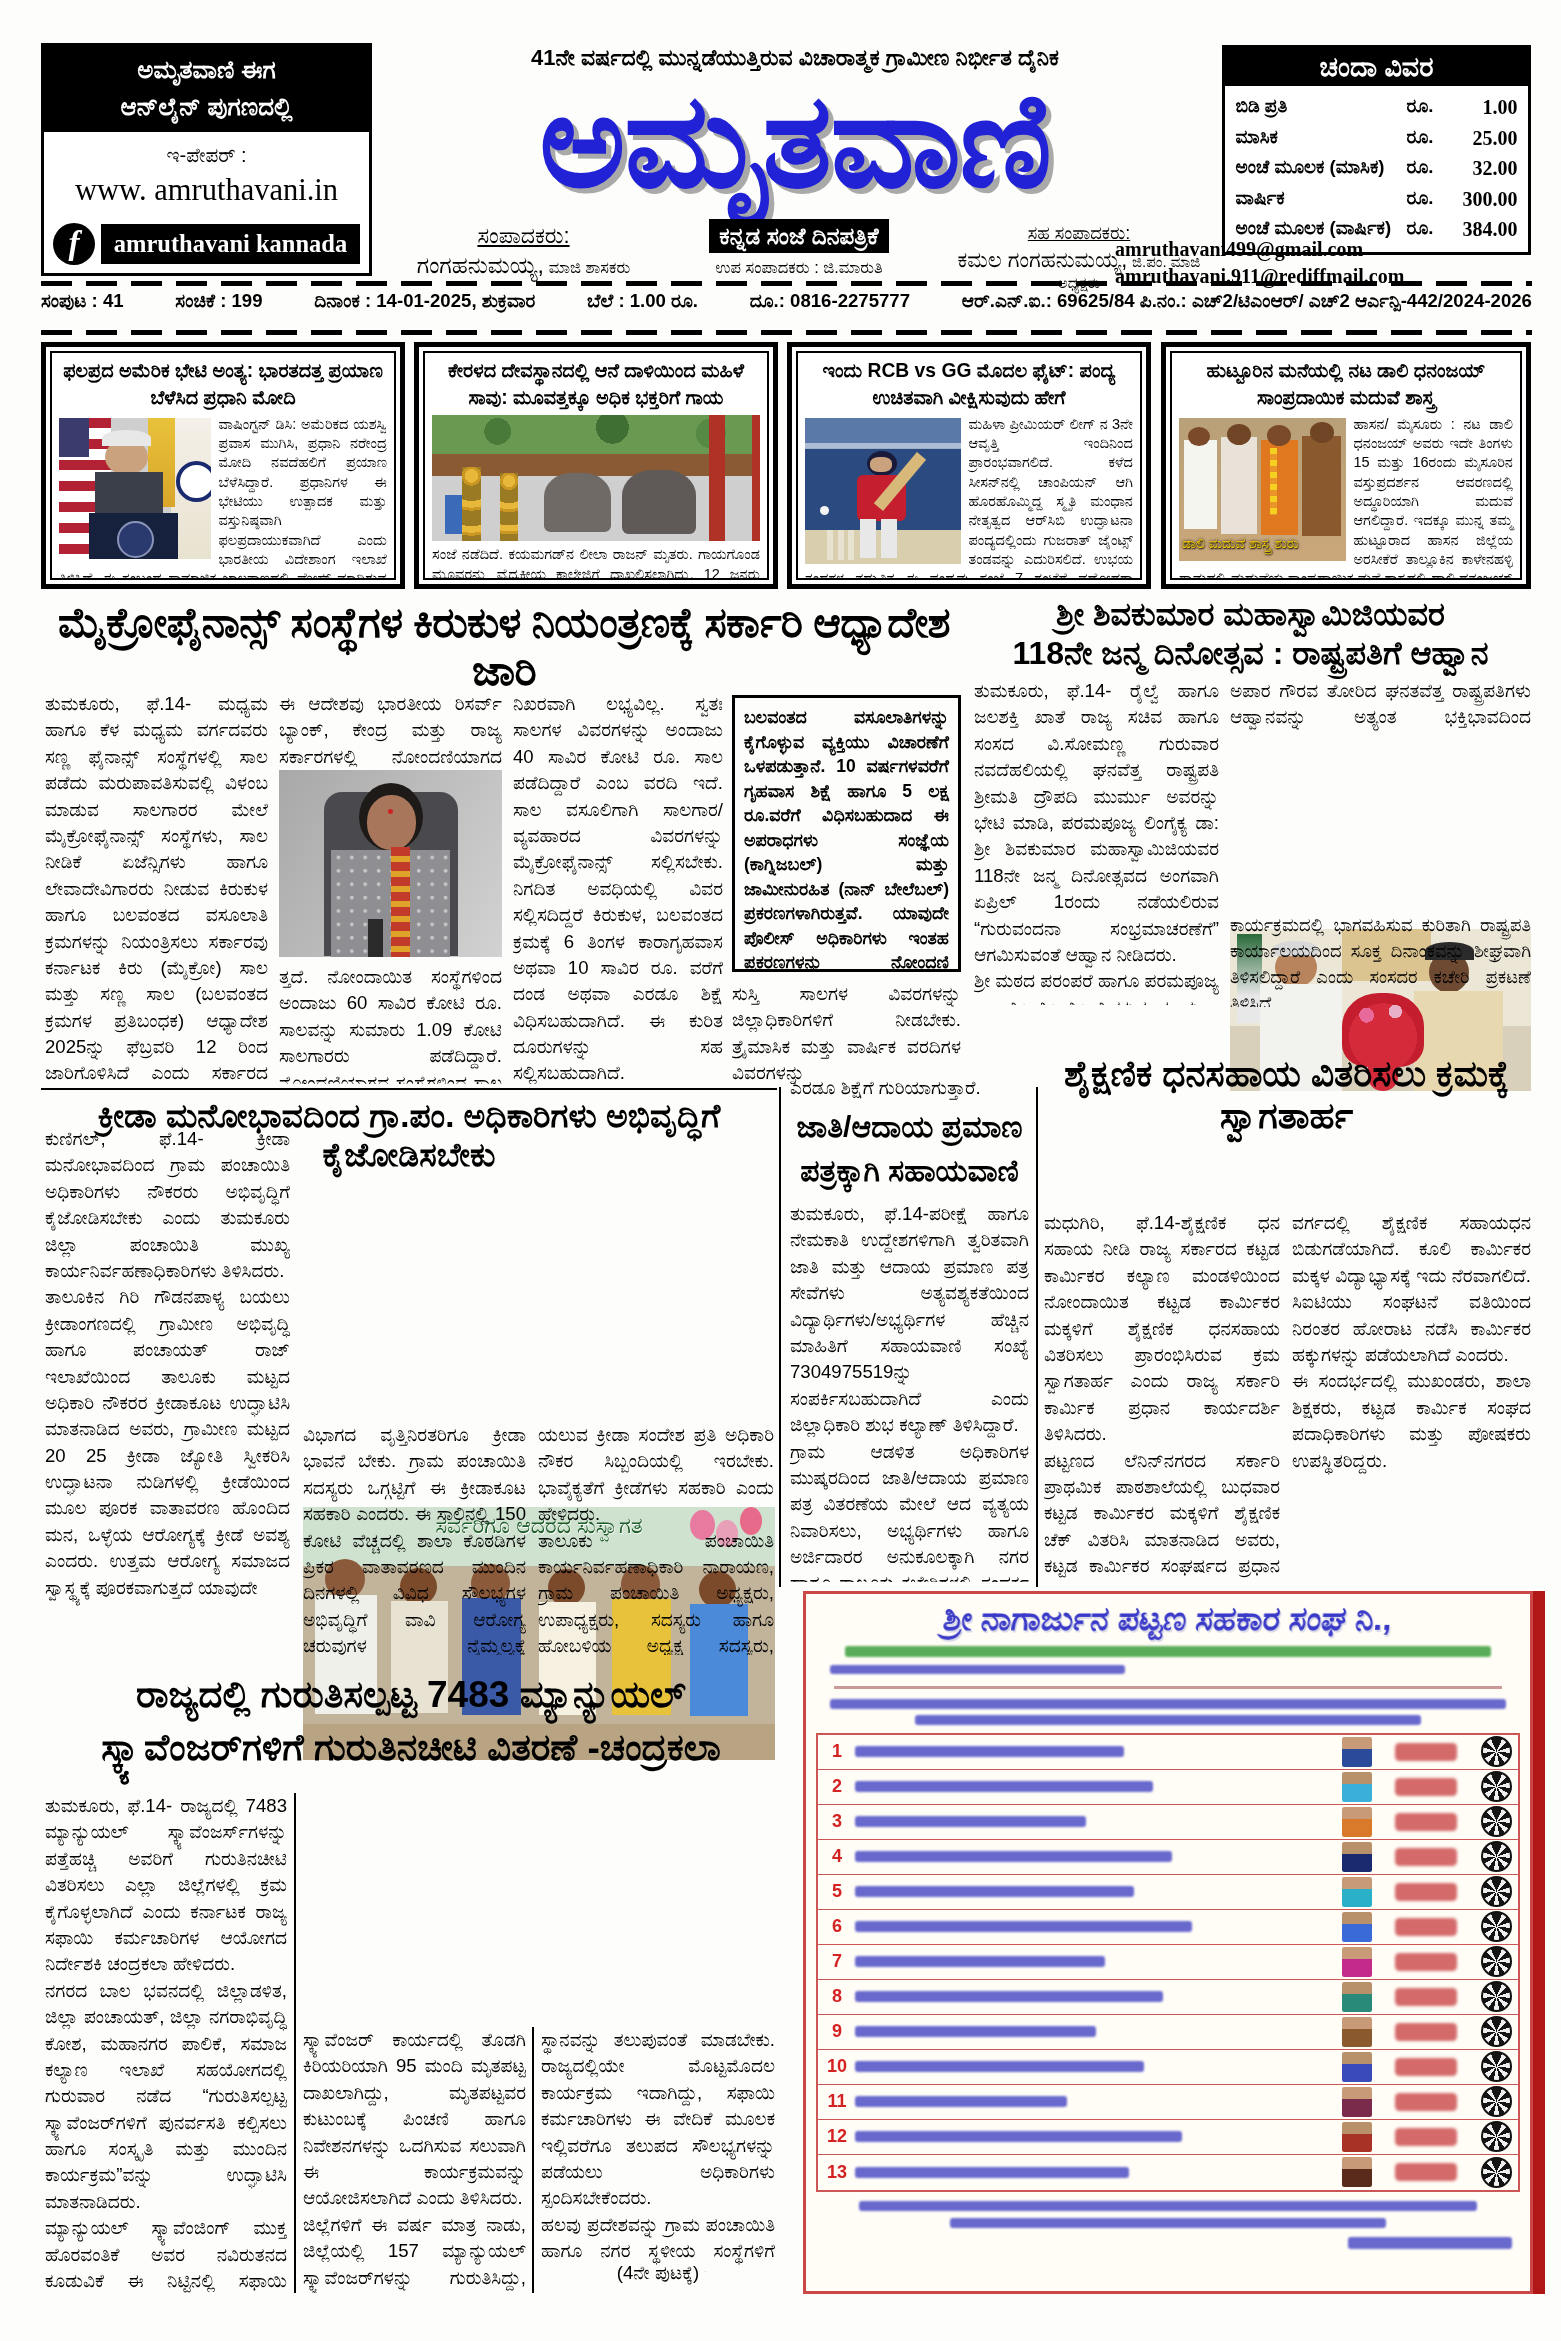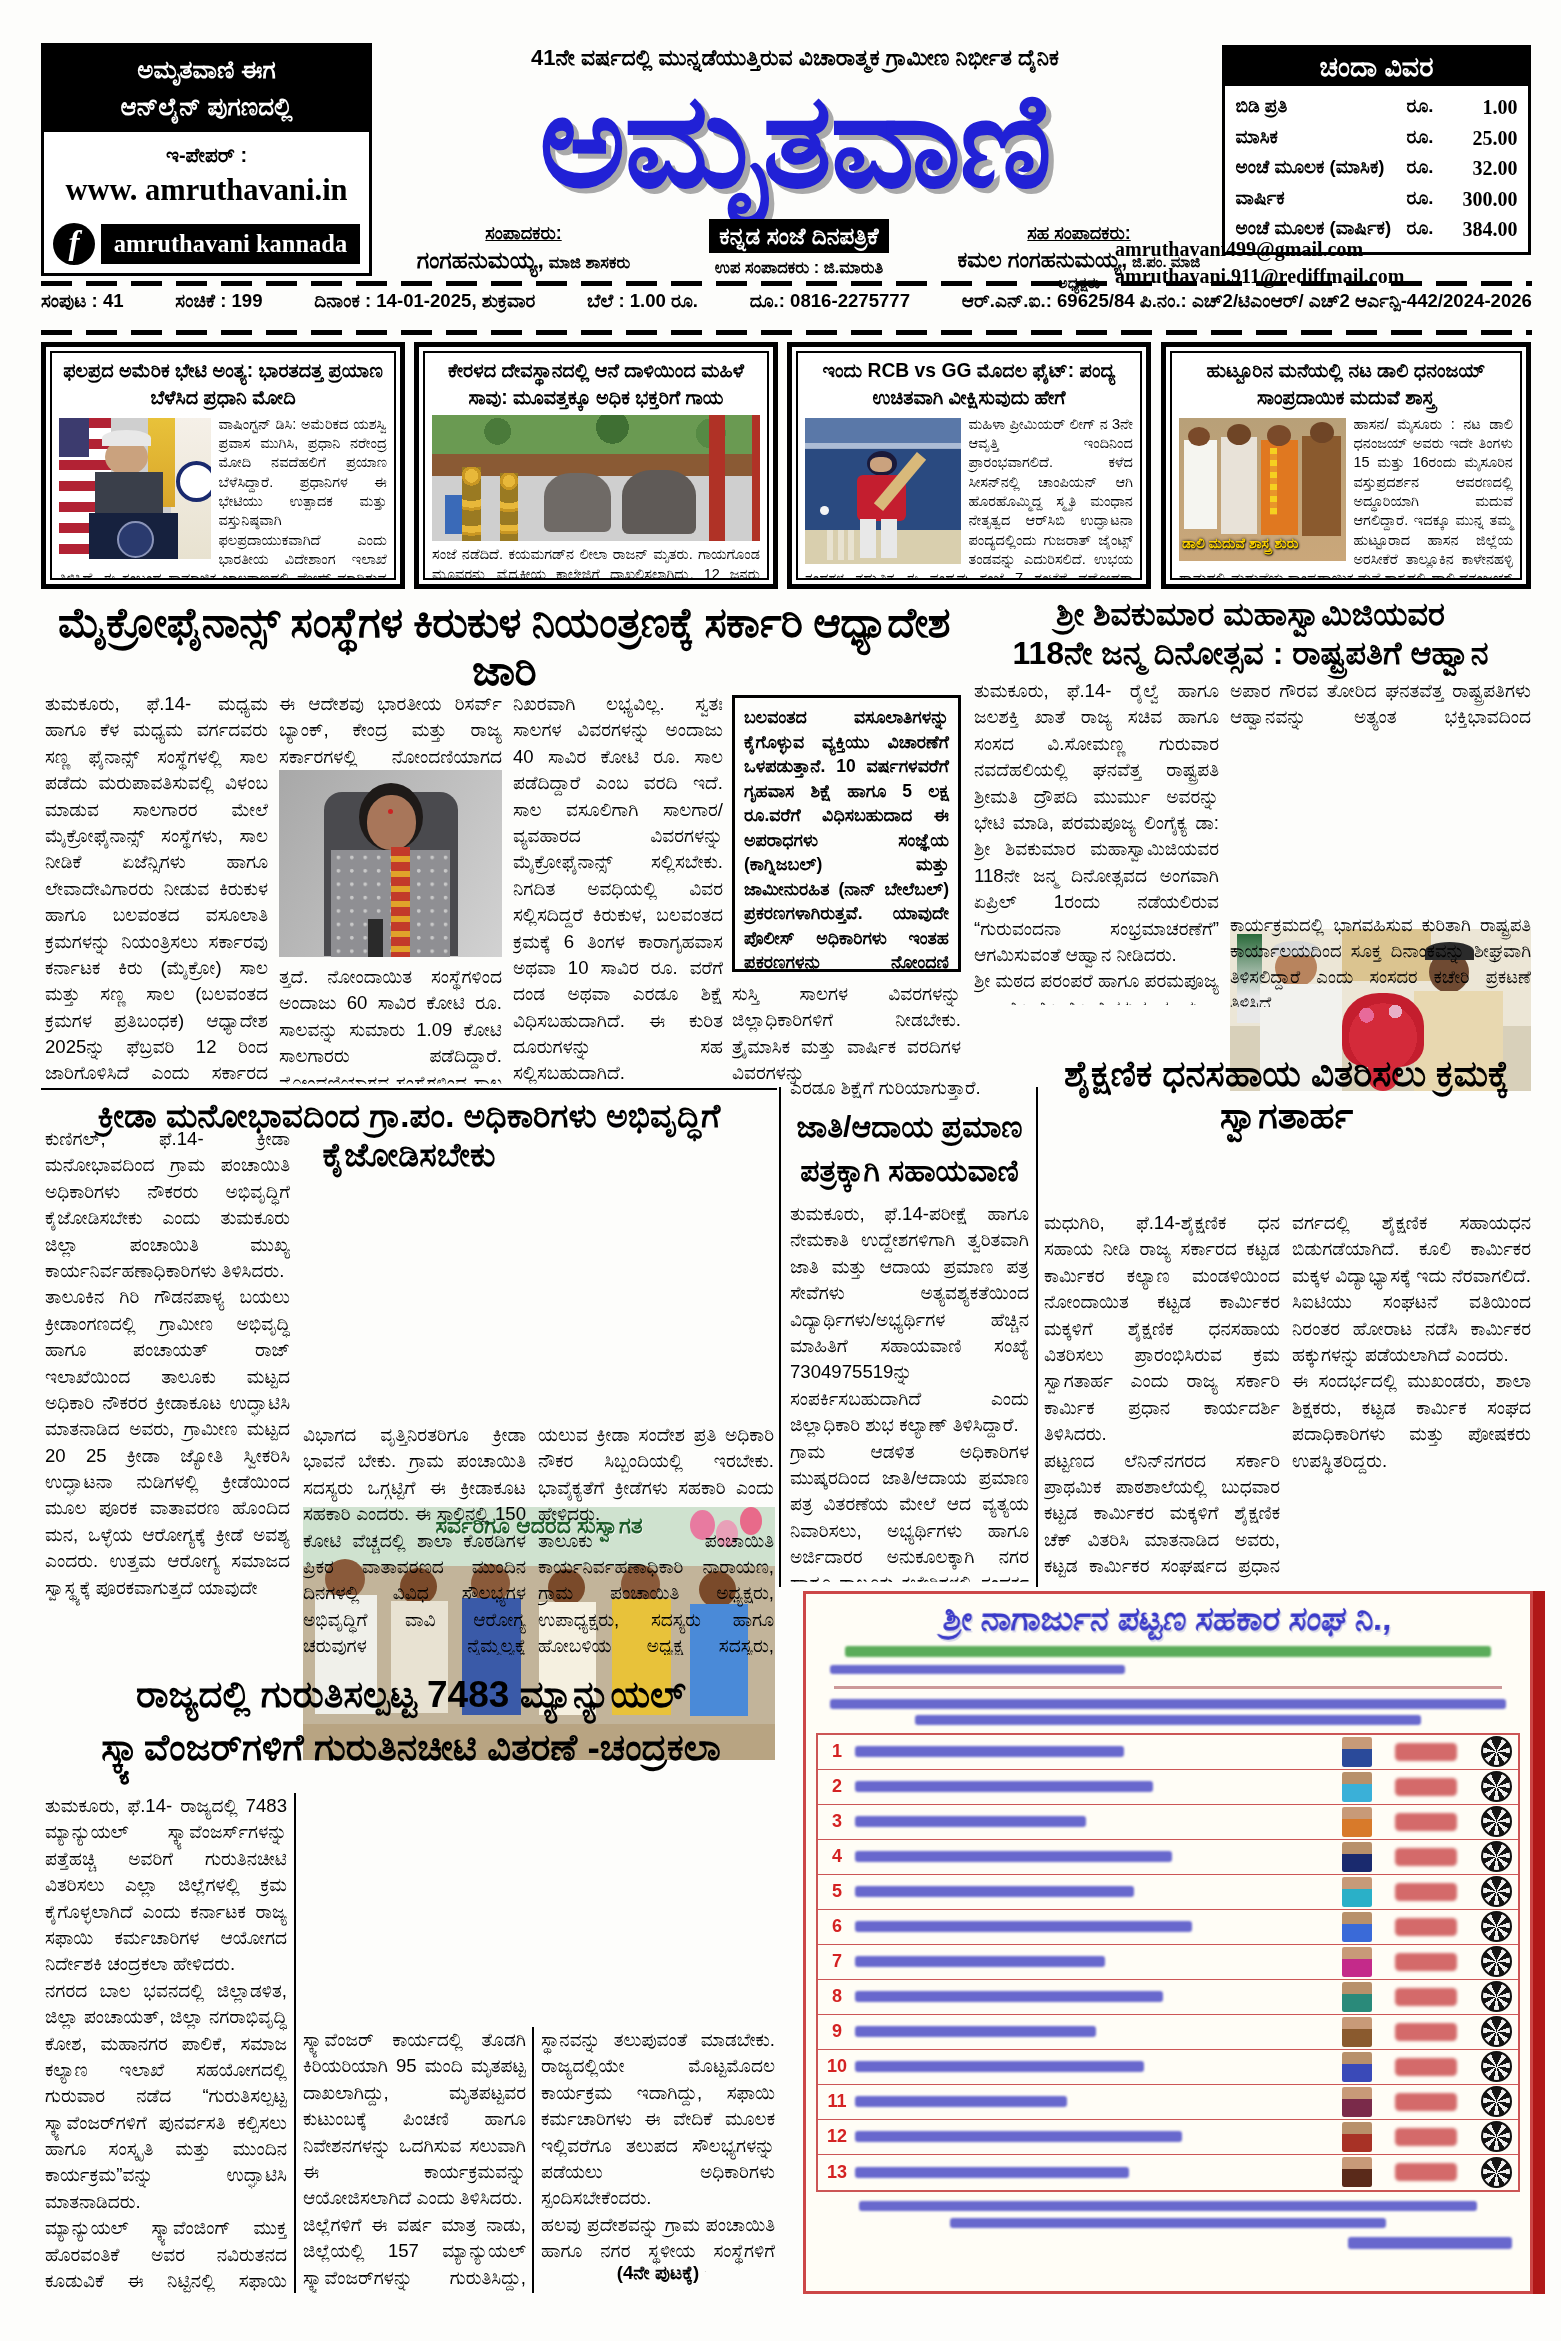--- a/index.html
+++ b/index.html
@@ -2,21 +2,21 @@
 <html style="font-size:12px"><head>
 <meta charset="utf-8">
 <style>
   html,body{margin:0;padding:0}
   body{width:1561px;height:2342px;position:relative;background:#fdfdfb;
        font-family:"Liberation Sans","DejaVu Sans",sans-serif;color:#000;overflow:hidden}
   .abs{position:absolute}
   .ctr{text-align:center}
   .just{text-align:justify;text-justify:inter-word}
   .pre{white-space:pre-line}
-  .b{font-weight:bold}
+  .b{font-weight:normal}
   .serif{font-family:"Liberation Serif","DejaVu Serif",serif}
   .kn{font-size:18.6px;line-height:1.42}
   .dash{height:5.2px;background:repeating-linear-gradient(90deg,#000 0 31px,transparent 31px 45px)}
   .vrule{position:absolute;width:2.2px;background:#000}
   .hrule{position:absolute;height:2.2px;background:#000}
 
   
   .online-box{left:41px;top:43px;width:331px;height:233px;border:3px solid #000;box-sizing:border-box;background:#fff}
   .online-black{background:#000;color:#fff;font-weight:bold;font-size:24.5px;line-height:1.5;text-align:center;padding:6px 3px}
   .fb-row{display:flex;align-items:center;margin:15px 9px 0 9px}
@@ -100,21 +100,21 @@
   <div class="fb-row">
     <div class="fb-circle">f</div>
     <div class="fb-bar">amruthavani kannada</div>
   </div>
 </div>
 
 <div class="abs tagline">41ನೇ ವರ್ಷದಲ್ಲಿ ಮುನ್ನಡೆಯುತ್ತಿರುವ ವಿಚಾರಾತ್ಮಕ ಗ್ರಾಮೀಣ ನಿರ್ಭೀತ ದೈನಿಕ</div>
 <div class="abs masthead" style="color:#2121d6">ಅಮೃತವಾಣಿ</div>
 
 <div class="abs mh-row ctr" style="left:401px;top:223px;width:245px">
-  <div class="b" style="text-decoration:underline;font-size:18px">ಸಂಪಾದಕರು:</div>
+  <div class="b" style="text-decoration:underline;font-size:22px">ಸಂಪಾದಕರು:</div>
   <div style="margin-top:3px"><span class="b" style="font-size:23px">ಗಂಗಹನುಮಯ್ಯ,</span>
   <span style="font-size:16.4px" class="b">ಮಾಜಿ ಶಾಸಕರು</span></div>
 </div>
 
 <div class="abs ctr" style="left:669px;top:219px;width:260px">
   <span class="ublack">ಕನ್ನಡ ಸಂಜೆ ದಿನಪತ್ರಿಕೆ</span>
   <div class="b" style="font-size:16.4px;margin-top:4.5px">ಉಪ ಸಂಪಾದಕರು : ಜಿ.ಮಾರುತಿ</div>
 </div>
 
 <div class="abs mh-row ctr" style="left:936px;top:223px;width:286px">

